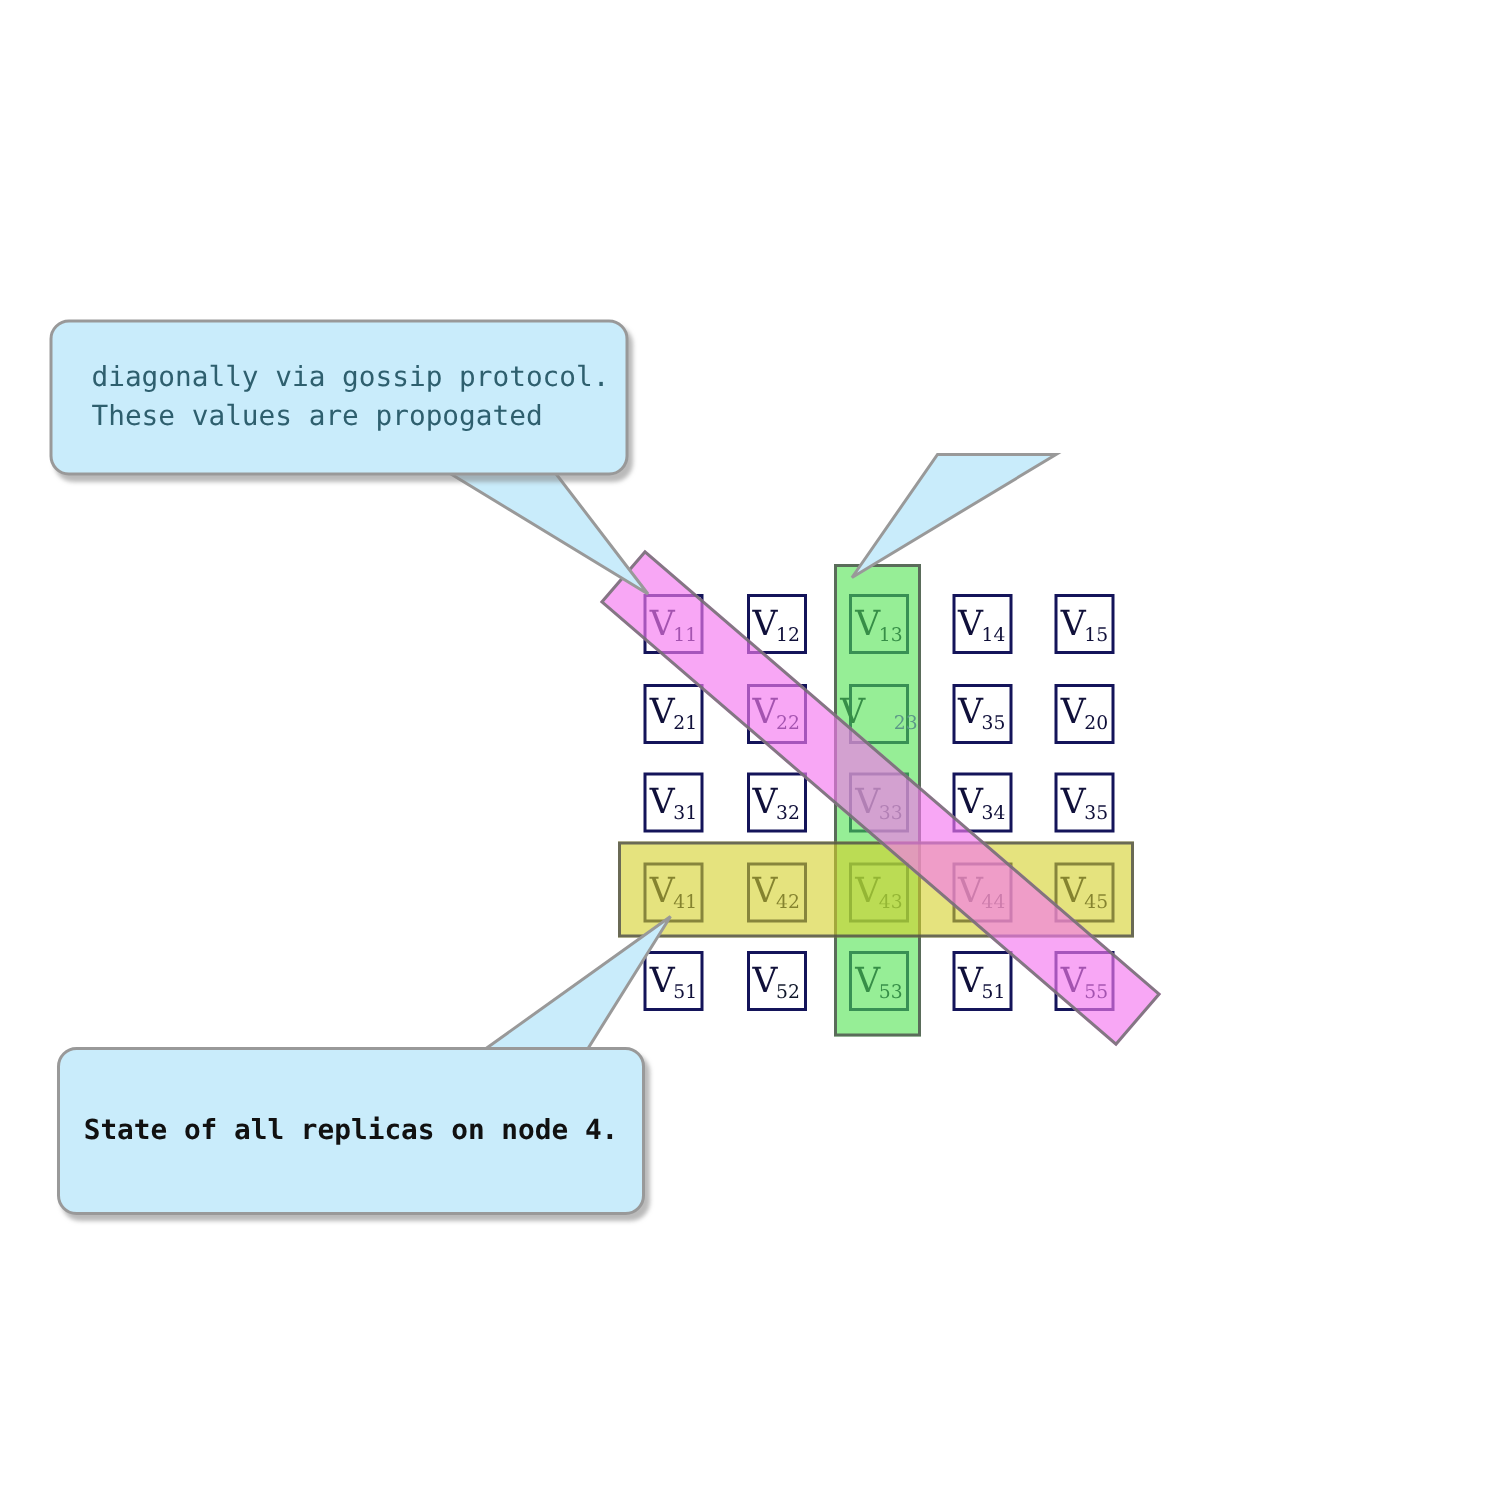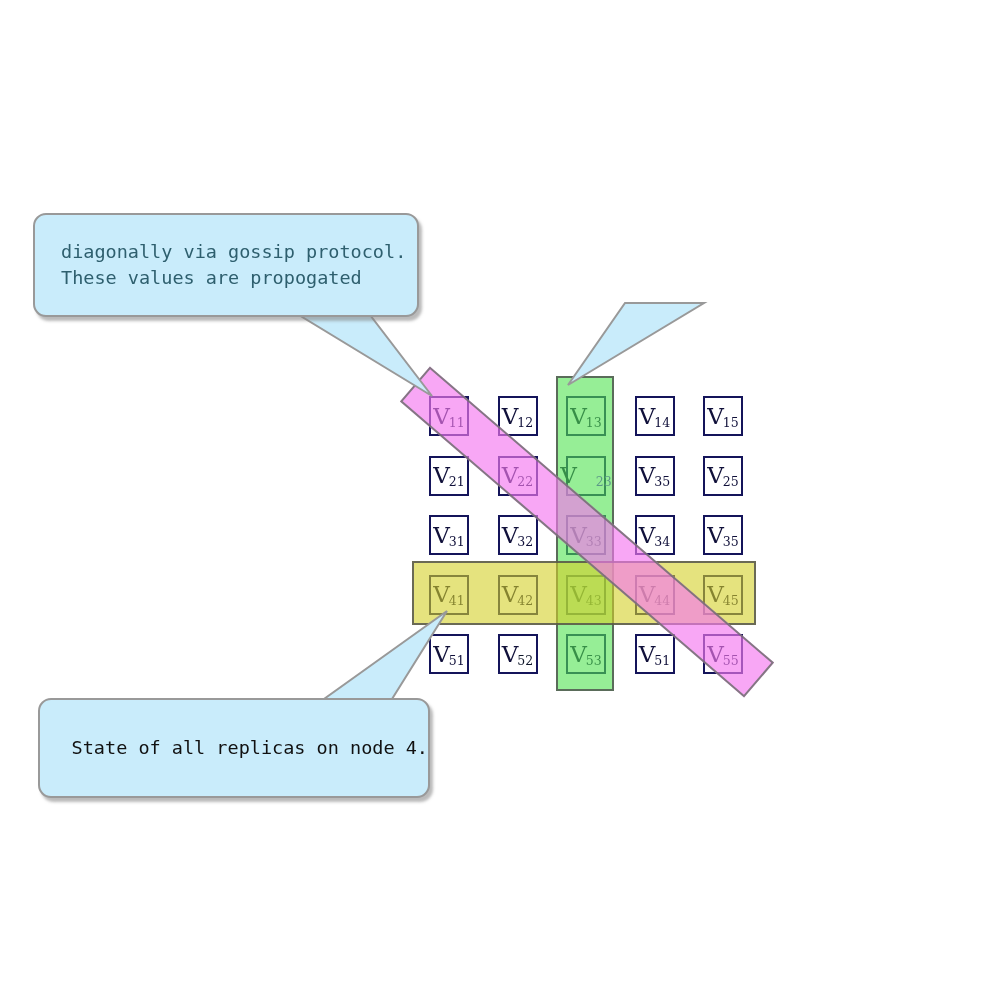--- a/index.html
+++ b/index.html
@@ -41,21 +41,21 @@
     border-radius:13px;
     border:2px solid #999999;
     box-shadow:3px 4px 3px rgba(130,130,130,0.55);
     display:flex;flex-direction:column;justify-content:center;
     font-size:18.5px;
     line-height:26px;
   }
   .callout .txt{white-space:nowrap;}
   .callout.c1{left:33px;top:213px;width:386px;height:104px;padding-left:26px;}
   .callout.c2{left:578px;top:203px;width:390px;height:102px;align-items:center;}
-  .callout.c3{left:38px;top:698px;width:392px;height:100px;align-items:flex-end;}
+  .callout.c3{left:38px;top:698px;width:392px;height:112px;align-items:center;font-weight:bold;}
 </style>
 </head>
 <body>
 
 <div class="canvas">
 
   <div class="matrix">
       <div class="cell" style="left: 429px; top: 396px; border-color: rgb(20, 20, 90);">
         <span class="sym" style="color: rgb(16, 16, 58);">V</span>
         <span class="sub" style="color: rgb(16, 16, 58);">11</span>
@@ -87,21 +87,21 @@
       <div class="cell" style="left: 566px; top: 455.5px; border-color: rgb(20, 20, 90);">
         <span class="sym" style="color: rgb(16, 16, 58);">V</span>
         <span class="sub" style="color: #6d28d9; margin-left: 19px;">23</span>
       </div>
       <div class="cell" style="left: 634.5px; top: 455.5px; border-color: rgb(20, 20, 90);">
         <span class="sym" style="color: rgb(16, 16, 58);">V</span>
         <span class="sub" style="color: rgb(16, 16, 58);">35</span>
       </div>
       <div class="cell" style="left: 703px; top: 455.5px; border-color: rgb(20, 20, 90);">
         <span class="sym" style="color: rgb(16, 16, 58);">V</span>
-        <span class="sub" style="color: rgb(16, 16, 58);">25</span>
+        <span class="sub" style="color: rgb(16, 16, 58);">20</span>
       </div>
       <div class="cell" style="left: 429px; top: 515px; border-color: rgb(20, 20, 90);">
         <span class="sym" style="color: rgb(16, 16, 58);">V</span>
         <span class="sub" style="color: rgb(16, 16, 58);">31</span>
       </div>
       <div class="cell" style="left: 497.5px; top: 515px; border-color: rgb(20, 20, 90);">
         <span class="sym" style="color: rgb(16, 16, 58);">V</span>
         <span class="sub" style="color: rgb(16, 16, 58);">32</span>
       </div>
       <div class="cell" style="left: 566px; top: 515px; border-color: rgb(20, 20, 90);">

